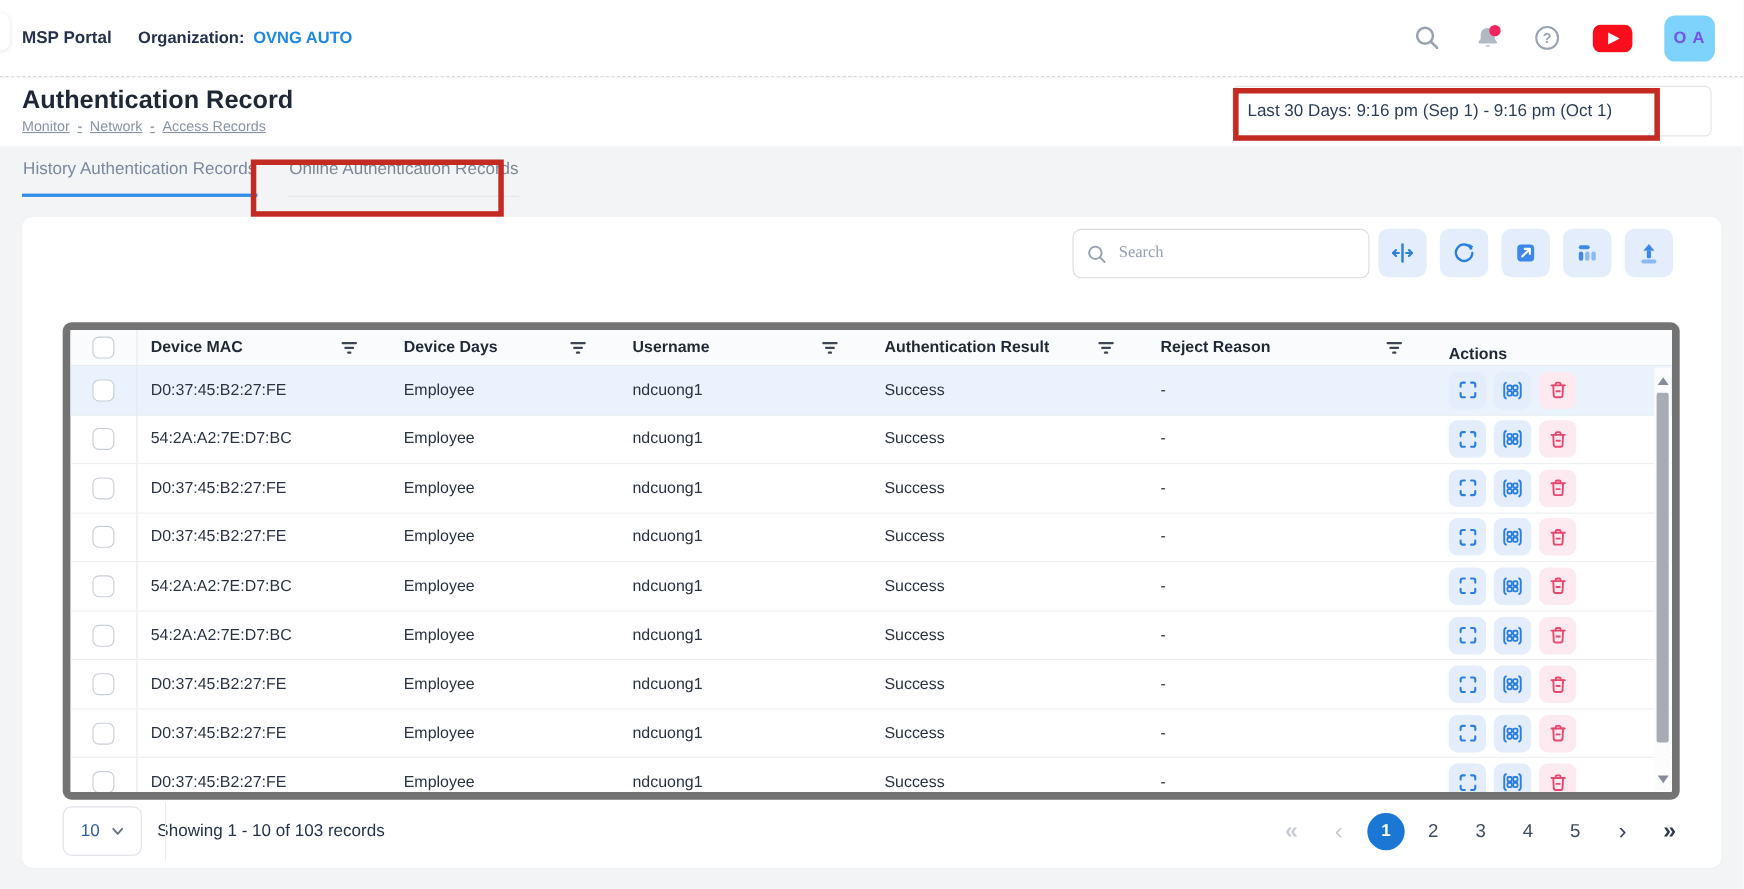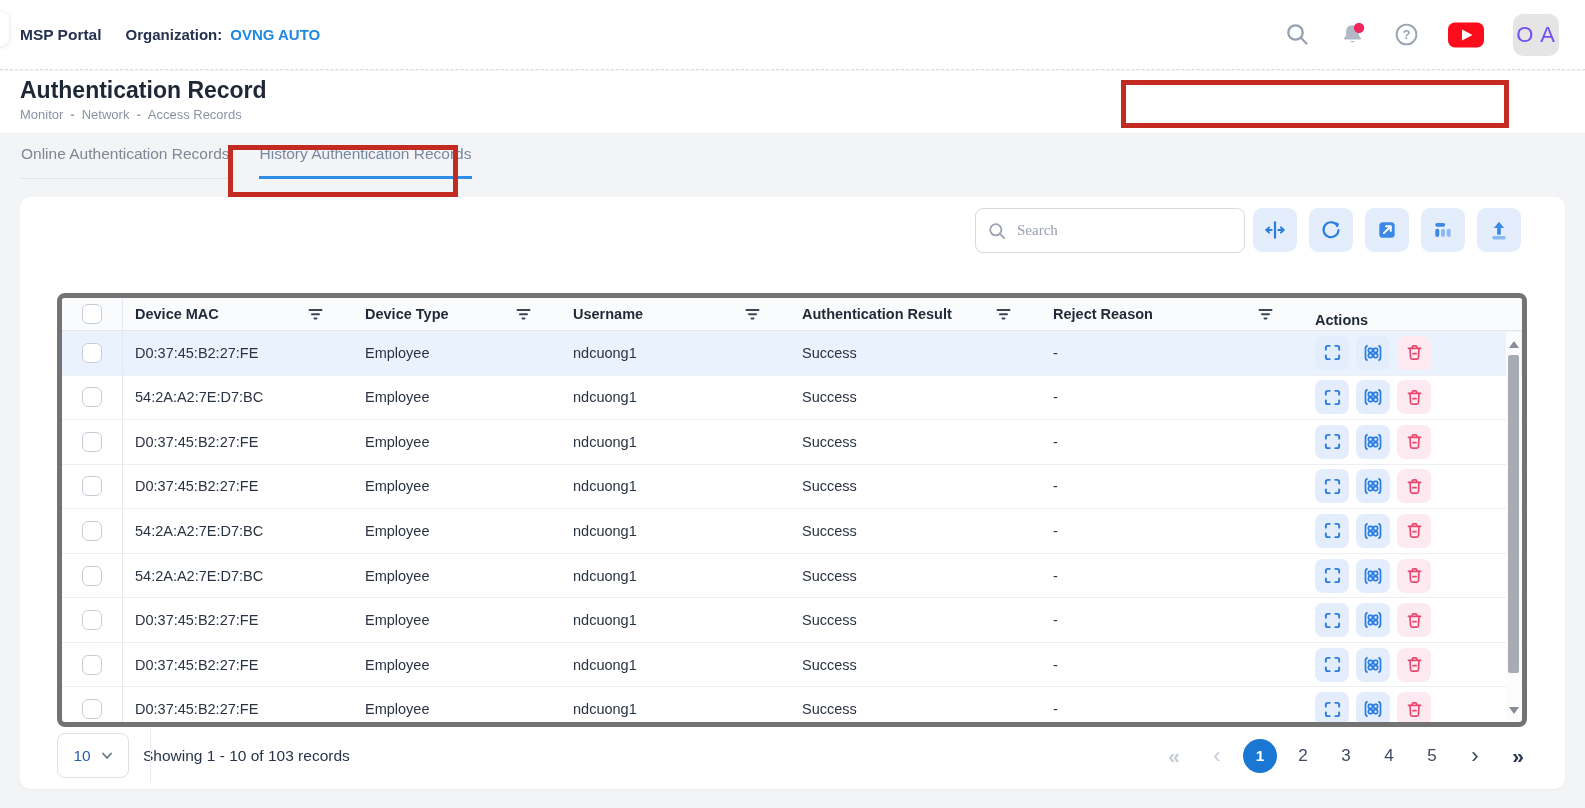--- a/index.html
+++ b/index.html
@@ -17,26 +17,26 @@
   
   .topbar{position:absolute;top:0;left:0;width:100%;height:70px;background:#fff;
     border-bottom:1px dashed #d7dbe2;display:flex;align-items:center;padding-left:20px;}
   .edge-notch{position:absolute;left:-7px;top:12px;width:16px;height:34px;background:#fff;
     border-radius:8px;box-shadow:0 1px 5px rgba(40,50,70,.14);}
   .brand{font-size:15.5px;font-weight:700;color:#25324e;}
   .org-label{margin-left:24px;font-size:15px;font-weight:700;color:#25324e;}
   .org-name{margin-left:8px;font-size:15px;font-weight:700;color:var(--accent-blue);cursor:pointer;}
   .topbar-right{margin-left:auto;display:flex;align-items:center;gap:28px;padding-right:26px;}
   .tb-icon{display:flex;align-items:center;justify-content:center;cursor:pointer;}
-  .avatar{width:46px;height:42px;border-radius:10px;background:#e5e5e5;display:flex;align-items:center;
-    justify-content:center;font-size:22px;font-weight:400;color:var(--avatar-purple);letter-spacing:1px;cursor:pointer;}
+  .avatar{width:46px;height:42px;border-radius:10px;background:#7dd3fc;display:flex;align-items:center;
+    justify-content:center;font-size:15px;font-weight:700;color:var(--avatar-purple);letter-spacing:1px;cursor:pointer;}
   
   .titleband{position:absolute;top:71px;left:0;width:100%;height:62px;background:#fff;}
   .page-title{position:absolute;left:20px;top:6px;font-size:23px;font-weight:700;color:#1d2736;}
-  .breadcrumb{position:absolute;left:20px;top:36px;font-size:13px;color:#8a93a4;display:flex;align-items:center;}
+  .breadcrumb{position:absolute;left:20px;top:36px;font-size:13px;color:#8a93a4;display:flex;align-items:center;text-decoration:underline;}
   .crumb-sep{margin:0 7px;color:#9aa3b2;font-weight:700;}
   .daterange{position:absolute;right:29px;top:7px;width:436px;height:46px;background:#fff;
     border:1px solid #e1e5ea;border-radius:6px;display:flex;align-items:center;padding-left:13px;
     font-size:15.5px;color:#2c3d57;cursor:pointer;}
   
   .tabs{position:absolute;left:20px;top:145px;display:flex;gap:28px;}
   .tab{font-size:15.5px;padding:0 1px 13px 1px;cursor:pointer;}
   .tab.inactive{color:#7e8795;border-bottom:1px solid #e0e4e9;}
   .tab.active{color:#7888a0;border-bottom:3px solid #2e8ee8;}
   
@@ -49,21 +49,21 @@
   
   .search-box{position:absolute;left:955px;top:11px;width:270px;height:45px;border:1px solid #d8dce2;
     border-radius:8px;display:flex;align-items:center;padding:0 12px;gap:9px;background:#fff;}
   .search-box input{border:none;outline:none;font-size:15px;color:#2a3342;width:100%;
     font-family:Liberation Serif, serif;}
   .search-box input::placeholder{color:#98a1ae;}
   .tool-btn{position:absolute;top:11px;width:44px;height:44px;border:none;border-radius:9px;
     background:var(--icon-blue-bg);display:flex;align-items:center;justify-content:center;cursor:pointer;}
   .tb1{left:1233px}.tb2{left:1289px}.tb3{left:1345px}.tb4{left:1401px}.tb5{left:1457px}
   
-  .tablewrap{position:absolute;left:37px;top:96px;width:1470px;height:434px;border:5px solid #737373;
+  .tablewrap{position:absolute;left:37px;top:96px;width:1470px;height:434px;border:7px solid #737373;
     border-radius:8px;overflow:hidden;background:#fff;}
   .thead{display:flex;align-items:center;height:33px;background:#fafbfc;border-bottom:1px solid #e3e6ea;
     font-size:14.5px;font-weight:700;color:#1f2937;}
   .row{display:flex;align-items:center;height:44.55px;border-bottom:1px solid #eceef1;font-size:14.5px;color:#2a3342;}
   .row.highlighted{background:var(--row-highlight);}
   .w0{width:61px;display:flex;align-items:center;justify-content:center;align-self:stretch;
       border-right:1px solid #e6e8ec;}
   .w1{width:230px}.w2{width:208px}.w3{width:229px}.w4{width:251px}.w5{width:262px}.w6{flex:1}
   .cell{padding-left:12px;}
   .hcell{display:flex;align-items:center;justify-content:space-between;padding-right:30px;}
@@ -136,25 +136,26 @@
 
 <div class="titleband">
   <div class="page-title">Authentication Record</div>
   <div class="breadcrumb">
     <span>Monitor</span>
     <span class="crumb-sep">-</span>
     <span>Network</span>
     <span class="crumb-sep">-</span>
     <span>Access Records</span>
   </div>
+  <div class="daterange">Last 30 Days: 9:16 pm (Sep 1) - 9:16 pm (Oct 1)</div>
 </div>
 
 <div class="tabs">
+  <div class="tab active">History Authentication Records</div>
   <div class="tab inactive">Online Authentication Records</div>
-  <div class="tab active">History Authentication Records</div>
 </div>
 
 <div class="card">
 
   <div class="search-box">
     <span style="display:flex">
       <svg width="18" height="18" viewBox="0 0 18 18" fill="none">
           <circle cx="7.8" cy="7.8" r="5.6" stroke="#9aa3b2" stroke-width="1.8"></circle>
           <line x1="12.2" y1="12.2" x2="16.2" y2="16.2" stroke="#9aa3b2" stroke-width="1.8" stroke-linecap="round"></line>
         </svg>
@@ -210,21 +211,21 @@
     <span>Device MAC</span>
     <span class="filter-ic">
       <svg width="15" height="13" viewBox="0 0 15 13">
               <rect x="0.5" y="1" width="14" height="2" rx="1" fill="#3c4553"></rect>
               <rect x="3" y="5.3" width="9" height="2" rx="1" fill="#3c4553"></rect>
               <rect x="5.5" y="9.6" width="4" height="2" rx="1" fill="#3c4553"></rect>
             </svg>
     </span>
   </div>
         <div class="hcell cell w2">
-    <span>Device Type</span>
+    <span>Device Days</span>
     <span class="filter-ic">
       <svg width="15" height="13" viewBox="0 0 15 13">
               <rect x="0.5" y="1" width="14" height="2" rx="1" fill="#3c4553"></rect>
               <rect x="3" y="5.3" width="9" height="2" rx="1" fill="#3c4553"></rect>
               <rect x="5.5" y="9.6" width="4" height="2" rx="1" fill="#3c4553"></rect>
             </svg>
     </span>
   </div>
         <div class="hcell cell w3">
     <span>Username</span>

